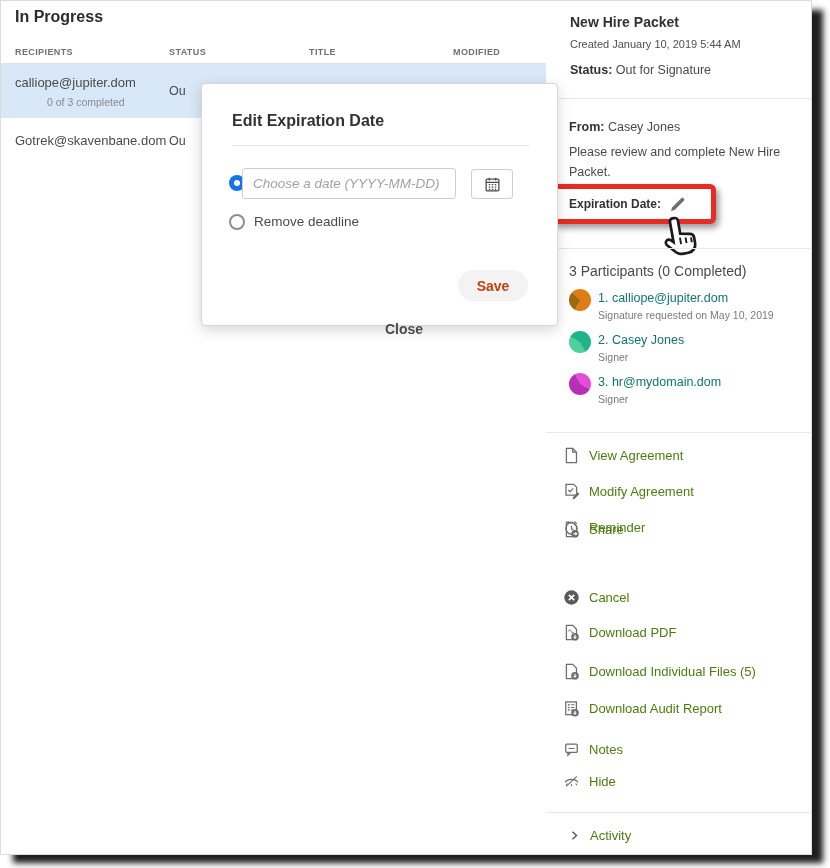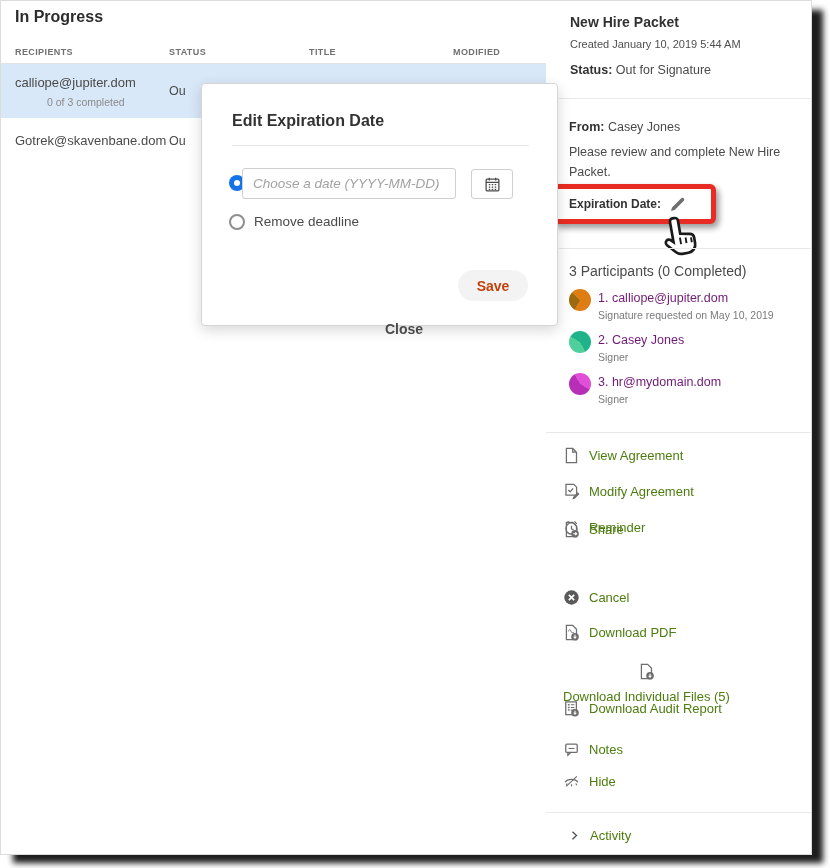--- a/index.html
+++ b/index.html
@@ -29,21 +29,21 @@
     border:5px solid #e92c23; border-radius:6px; box-shadow:3px 4px 6px rgba(0,0,0,.4);
     display:flex; align-items:center; padding:0 8px 0 12px; }
   .red-callout .exp-label { font-size:12px; font-weight:bold; color:#323232; margin-right:8px; }
   .hand-cursor { position:absolute; left:658px; top:211px; width:46px; height:46px; transform:rotate(-10deg); }
 
   .part-hdr { position:absolute; left:568px; top:262px; font-size:14px; color:#4a4a4a; }
   .avatar { position:absolute; left:568px; width:22px; height:22px; border-radius:50%; }
   .avatar-1 { background:conic-gradient(from 210deg, #9c6a10 0 105deg, #dd7d14 105deg 360deg); }
   .avatar-2 { background:conic-gradient(from 150deg, #4ecf9b 0 150deg, #1fb389 150deg 360deg); }
   .avatar-3 { background:conic-gradient(from 330deg, #e14ed8 0 150deg, #b62fb6 150deg 360deg); }
-  .part-name { position:absolute; left:597px; font-size:12.5px; color:#701a75; }
+  .part-name { position:absolute; left:597px; font-size:12.5px; color:#0f766e; }
   .part-sub { position:absolute; left:597px; font-size:10.5px; color:#7a7a7a; }
 
   .action-row { position:absolute; left:562px; display:flex; align-items:center; gap:9px; cursor:pointer; }
   .action-row svg { width:17px; height:17px; flex:0 0 17px; }
   .action-label { font-size:13px; color:#4d7c0f; white-space:nowrap; }
   .activity-row { position:absolute; left:568px; top:827px; display:flex; align-items:center; gap:10px; }
   .activity-row svg { width:11px; height:11px; }
 
   
   .modal { position:absolute; left:200px; top:82px; width:357px; height:243px; background:#fff;
@@ -168,21 +168,21 @@
   <div class="action-row" style="top:623px;">
     <svg viewBox="0 0 16 16">
       <path d="M3.2 1.3h5.9l3.6 3.6v9.8H3.2z" fill="none" stroke="#6e6e6e" stroke-width="1.2"></path>
       <path d="M5 7c.8-2.2 1.9-2.2 2.5-.2.5 1.7 1.5 1.8 2.7.9" fill="none" stroke="#6e6e6e" stroke-width="0.9"></path>
       <circle cx="11.3" cy="12" r="3.6" fill="#6e6e6e"></circle>
       <path d="M11.3 10v3.2M10 12l1.3 1.4 1.3-1.4" fill="none" stroke="#fff" stroke-width="1"></path>
     </svg>
     <span class="action-label">Download PDF</span>
   </div>
 
-  <div class="action-row" style="top:662px;flex-direction:column;">
+  <div class="action-row" style="top:662px;">
     <svg viewBox="0 0 16 16">
       <path d="M3.2 1.3h5.9l3.6 3.6v9.8H3.2z" fill="none" stroke="#6e6e6e" stroke-width="1.2"></path>
       <circle cx="11.3" cy="12" r="3.6" fill="#6e6e6e"></circle>
       <path d="M11.3 10v3.2M10 12l1.3 1.4 1.3-1.4" fill="none" stroke="#fff" stroke-width="1"></path>
     </svg>
     <span class="action-label">Download Individual Files (5)</span>
   </div>
 
   <div class="action-row" style="top:699px;">
     <svg viewBox="0 0 16 16">

